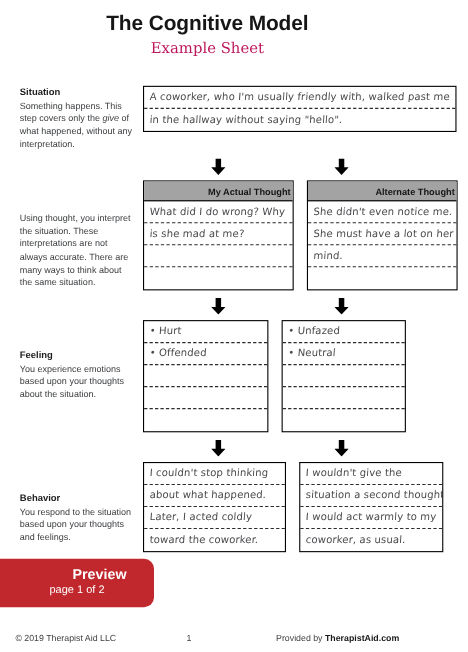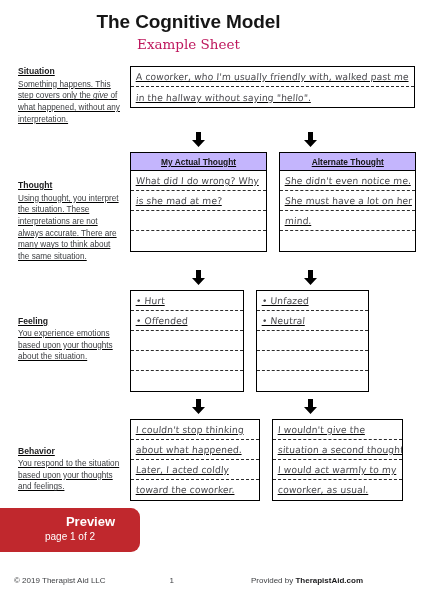--- a/index.html
+++ b/index.html
@@ -32,23 +32,22 @@
   #subtitle {
     font-size: 13.5px;
     color: #be185d;
     margin-top: 3px;
     font-family: "DejaVu Serif", serif;
   }
 
   
   #sheet {
     position: relative;
-    margin-top: 14px;
+    margin-top: 26px;
     padding: 0 8px 16px 18px;
-    text-decoration: underline;
   }
 
   .row { display: flex; align-items: flex-start; }
 
   .desc-col {
     width: 112px;
     flex: 0 0 112px;
     padding-right: 8px;
   }
 
@@ -72,23 +71,23 @@
   .box {
     border: 1.4px solid #000;
     background: #fff;
     flex: 1 1 0;
     min-width: 0;
   }
 
   .box.single { width: 100%; }
 
   .box-head {
-    background: #c4b5fd;
+    background: #a3a3a3;
     border-bottom: 1.4px solid #000;
-    text-align: center;
+    text-align: right;
     font-size: 8.4px;
     font-weight: bold;
     color: #161616;
     padding: 3.5px 2px;
   }
 
   .ruled { display: block; }
 
   .line {
     height: 20px;
@@ -204,21 +203,20 @@
         <div class="arrow-cell">
           <svg class="arrow-glyph" width="13" height="15" viewBox="0 0 13 15">
             <path d="M4 0 H9 V8 H13 L6.5 15 L0 8 H4 Z" fill="#000"></path>
           </svg>
         </div>
       </div>
     </div>
 
     <div class="row" style="margin-top:5px;">
       <div class="desc-col" style="padding-top:28px;">
-        <div class="desc-title">Thought</div>
         <div class="desc-body">Using thought, you interpret the situation. These interpretations are not always accurate. There are many ways to think about the same situation.</div>
       </div>
       <div class="boxes-col">
         <div class="box">
           <div class="box-head">My Actual Thought</div>
           <div class="ruled">
             <div class="line">
                 <span class="hand">What did I do wrong? Why</span>
               </div>
             <div class="line">

